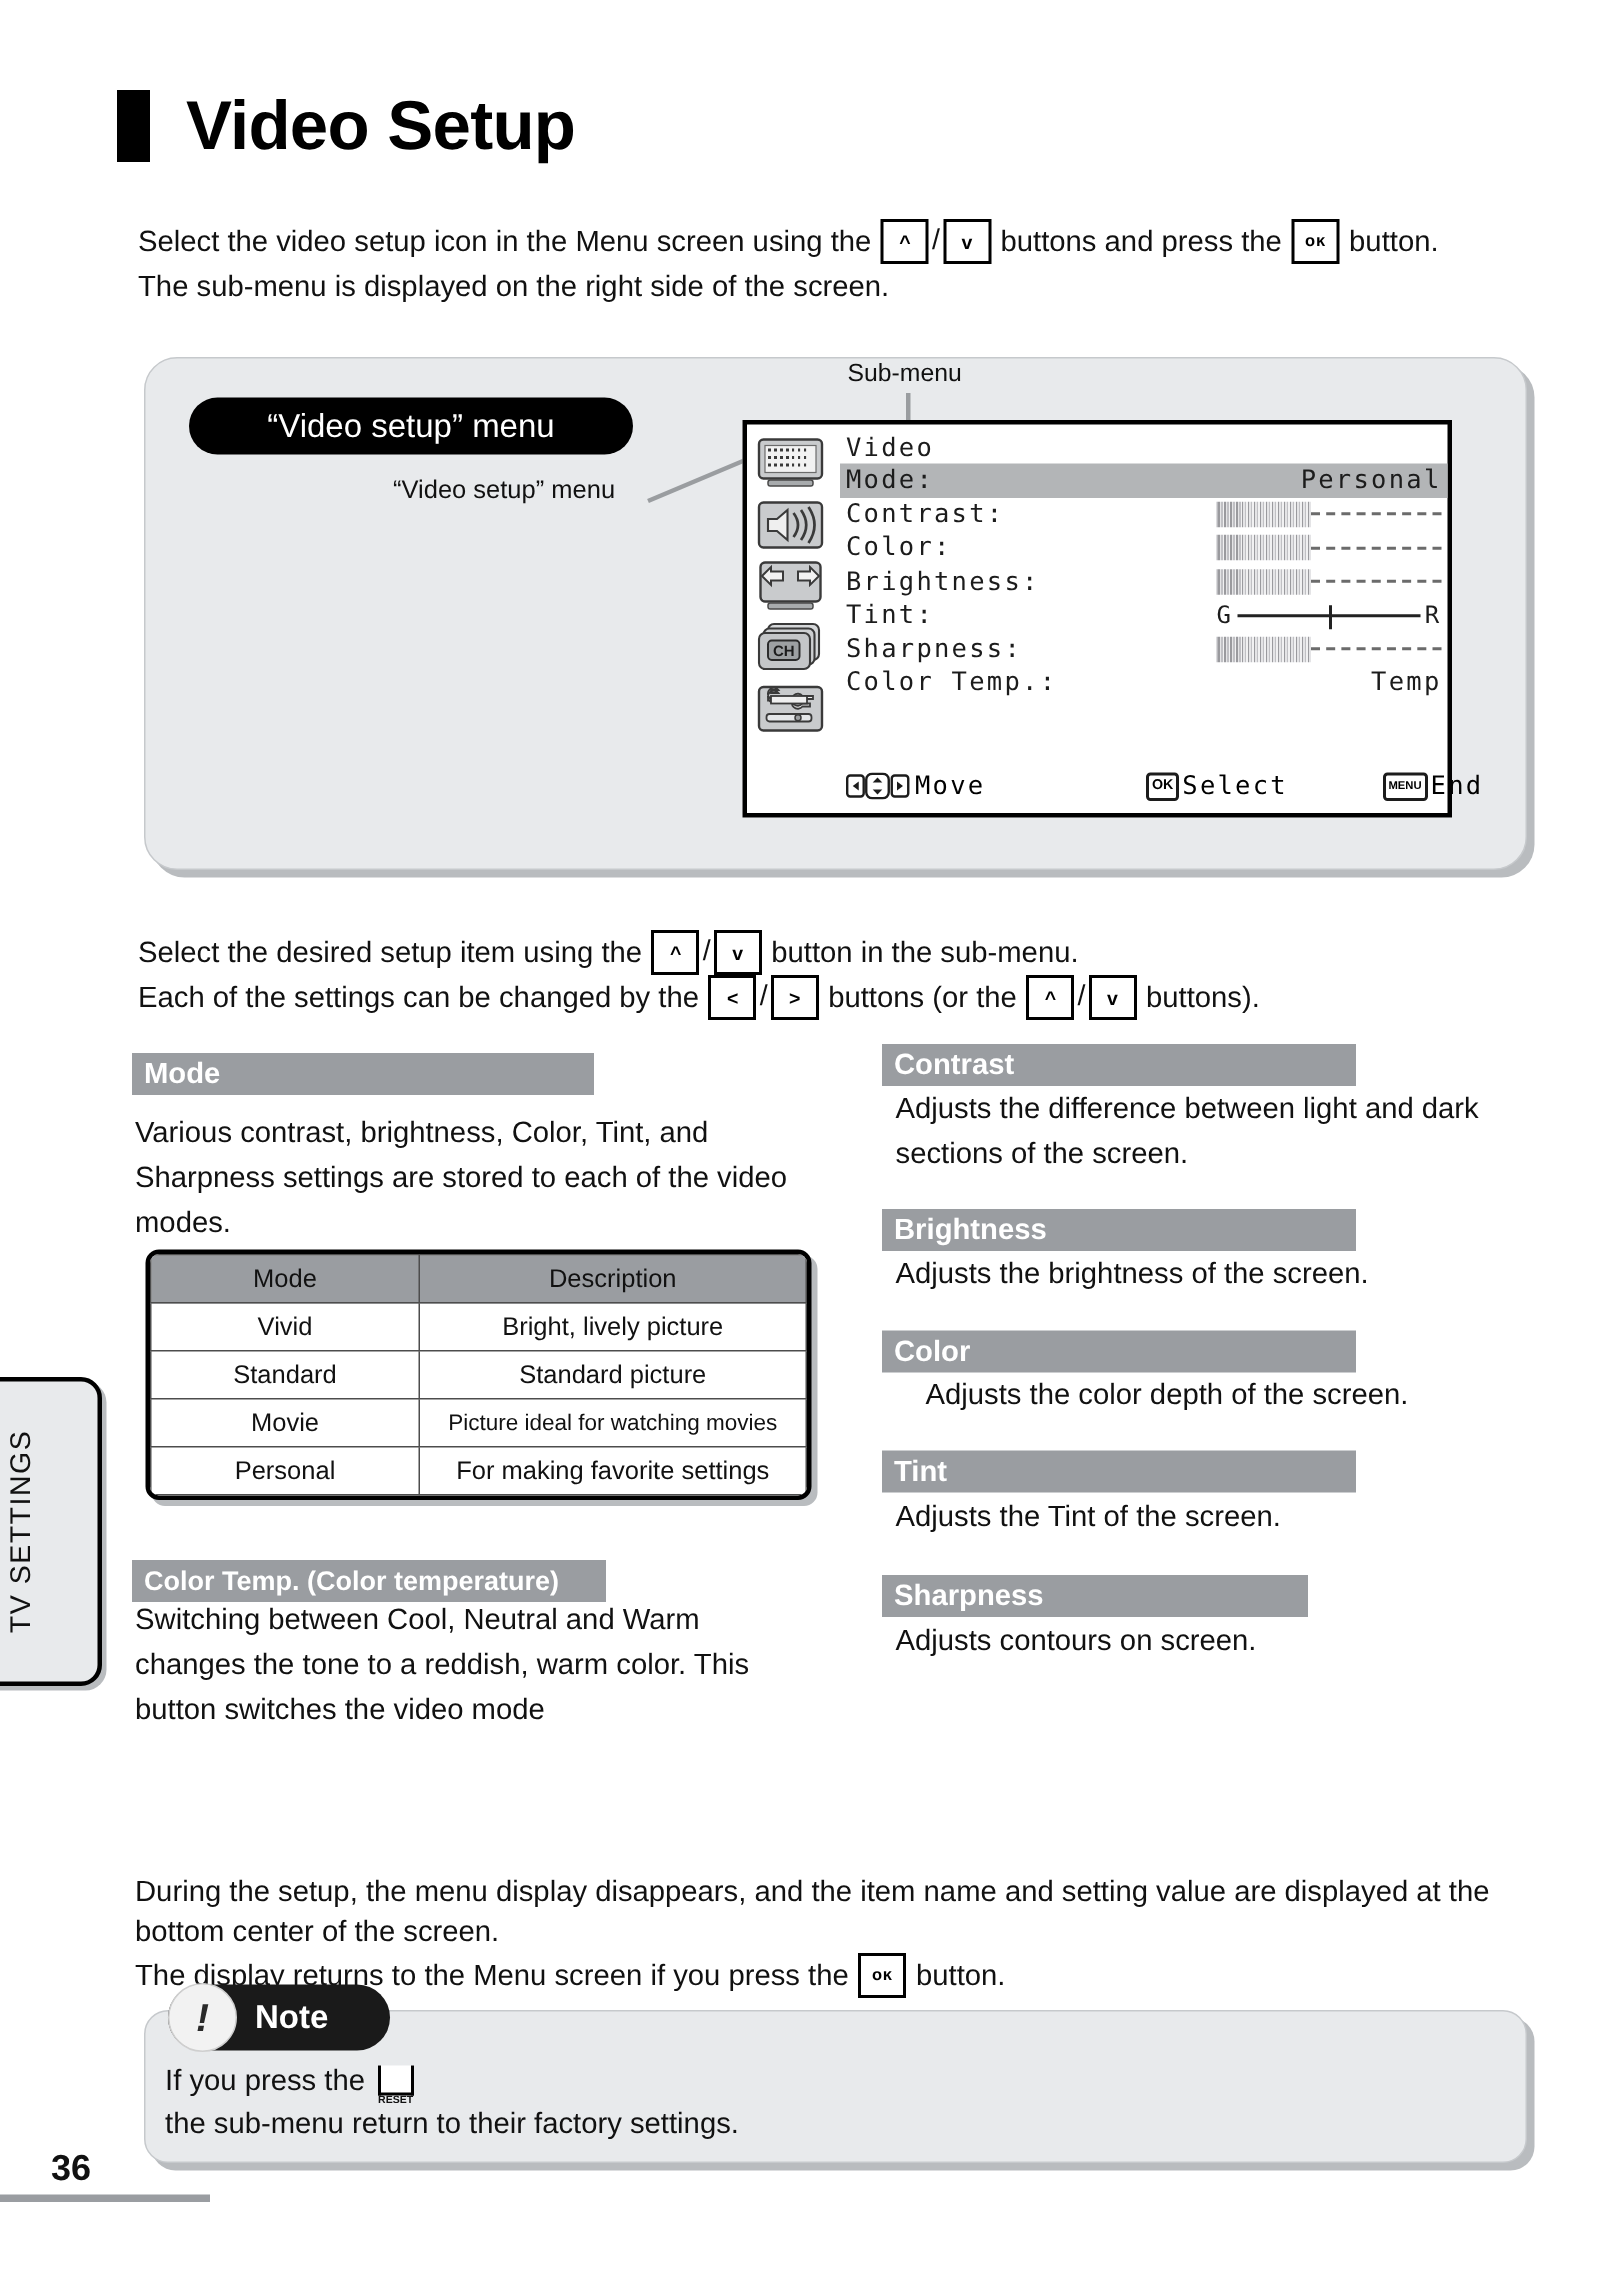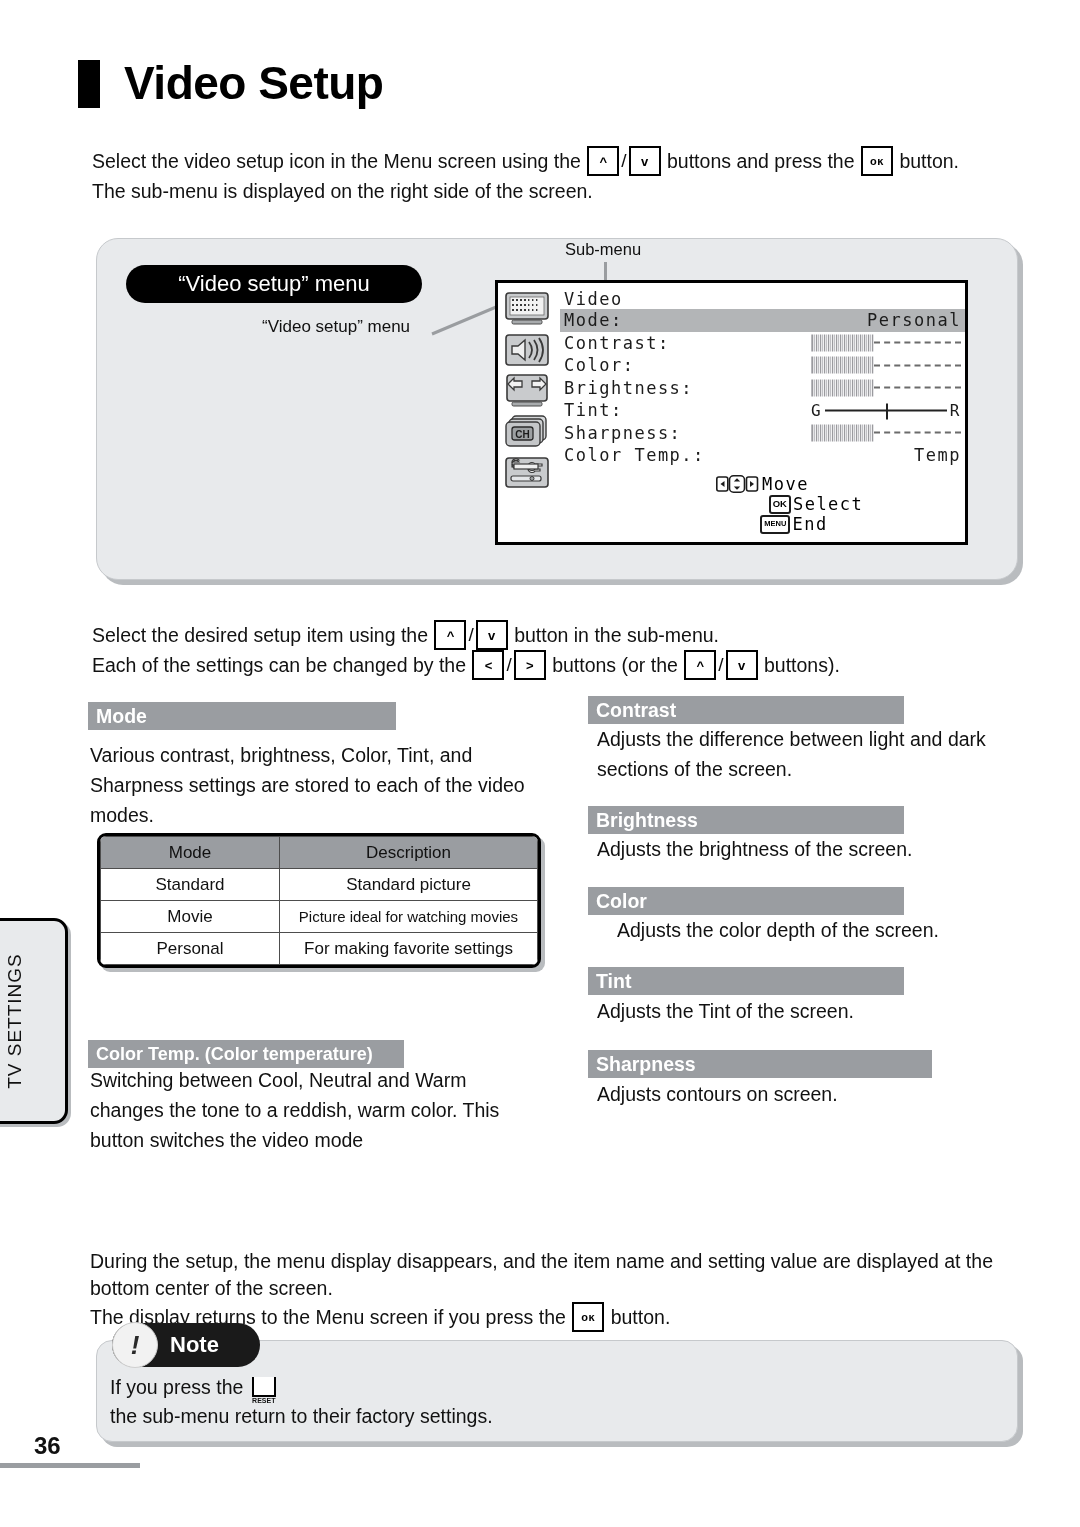--- a/index.html
+++ b/index.html
@@ -78,21 +78,21 @@
       #9a9a9e 0 1px,#e4e4e6 1px 2px,#c0c0c4 2px 3px,#f1f1f2 3px 4px);
     border-left:1px solid #b9b9bd;
   }
   .slider-rest{flex:1;height:0;border-top:2px dashed #6b6b6b;}
   .tint-line{position:absolute;right:4px;top:50%;transform:translateY(-50%);
              display:flex;align-items:center;width:150px;font-size:16px;}
   .tint-bar{flex:1;height:0;border-top:2px solid #222;position:relative;margin:0 3px;}
   .tint-tick{position:absolute;left:50%;top:-8px;width:2px;height:16px;background:#222;}
 
   .tv-foot{position:absolute;left:4px;right:4px;bottom:8px;display:flex;
-           align-items:center;font-size:17px;flex-direction:column;}
+           align-items:center;font-size:17px;}
   .tv-foot .grp{display:flex;align-items:center;}
   .pill{
     display:inline-flex;align-items:center;justify-content:center;
     border:2px solid #1c1c1c;border-radius:3px;height:15px;padding:0 2px;
     font-size:9.5px;font-weight:bold;margin-right:2px;line-height:1;
     font-family:"Liberation Sans",sans-serif;letter-spacing:0;margin-left:45px;
   }
   .pill.menu{font-size:7.5px;}
 
   
@@ -382,20 +382,24 @@
   <div class="mtable">
     <table>
       <thead>
         <tr>
           <th class="c1">Mode</th>
           <th>Description</th>
         </tr>
       </thead>
       <tbody>
         <tr>
+          <td class="c1">Vivid</td>
+          <td>Bright, lively picture</td>
+        </tr>
+        <tr>
           <td class="c1">Standard</td>
           <td>Standard picture</td>
         </tr>
         <tr>
           <td class="c1">Movie</td>
           <td class="small">Picture ideal for watching movies</td>
         </tr>
         <tr>
           <td class="c1">Personal</td>
           <td>For making favorite settings</td>
@@ -416,21 +420,21 @@
 
   <div class="sechead" style="left:588px;top:806px;width:316px;">Brightness</div>
   <div class="sectext" style="left:597px;top:834px;width:390px;">Adjusts the brightness of the screen.</div>
 
   <div class="sechead" style="left:588px;top:887px;width:316px;">Color</div>
   <div class="sectext" style="left:617px;top:915px;width:390px;">Adjusts the color depth of the screen.</div>
 
   <div class="sechead" style="left:588px;top:967px;width:316px;">Tint</div>
   <div class="sectext" style="left:597px;top:996px;width:390px;">Adjusts the Tint of the screen.</div>
 
-  <div class="sechead" style="left:588px;top:1050px;width:344px;">Sharpness</div>
+  <div class="sechead" style="left:588px;top:1050px;width:284px;">Sharpness</div>
   <div class="sectext" style="left:597px;top:1079px;width:390px;">Adjusts contours on screen.</div>
 
   <div class="para" style="left:90px;top:1248px;width:940px;line-height:27px;">
     <div class="pline">During the setup, the menu display disappears, and the item name and setting value are displayed at the</div>
     <div class="pline">bottom center of the screen.</div>
     <div class="pline">
       <span>The display returns to the Menu screen if you press the </span>
       <span class="keybtn ok">oĸ</span>
       <span> button.</span>
     </div>

